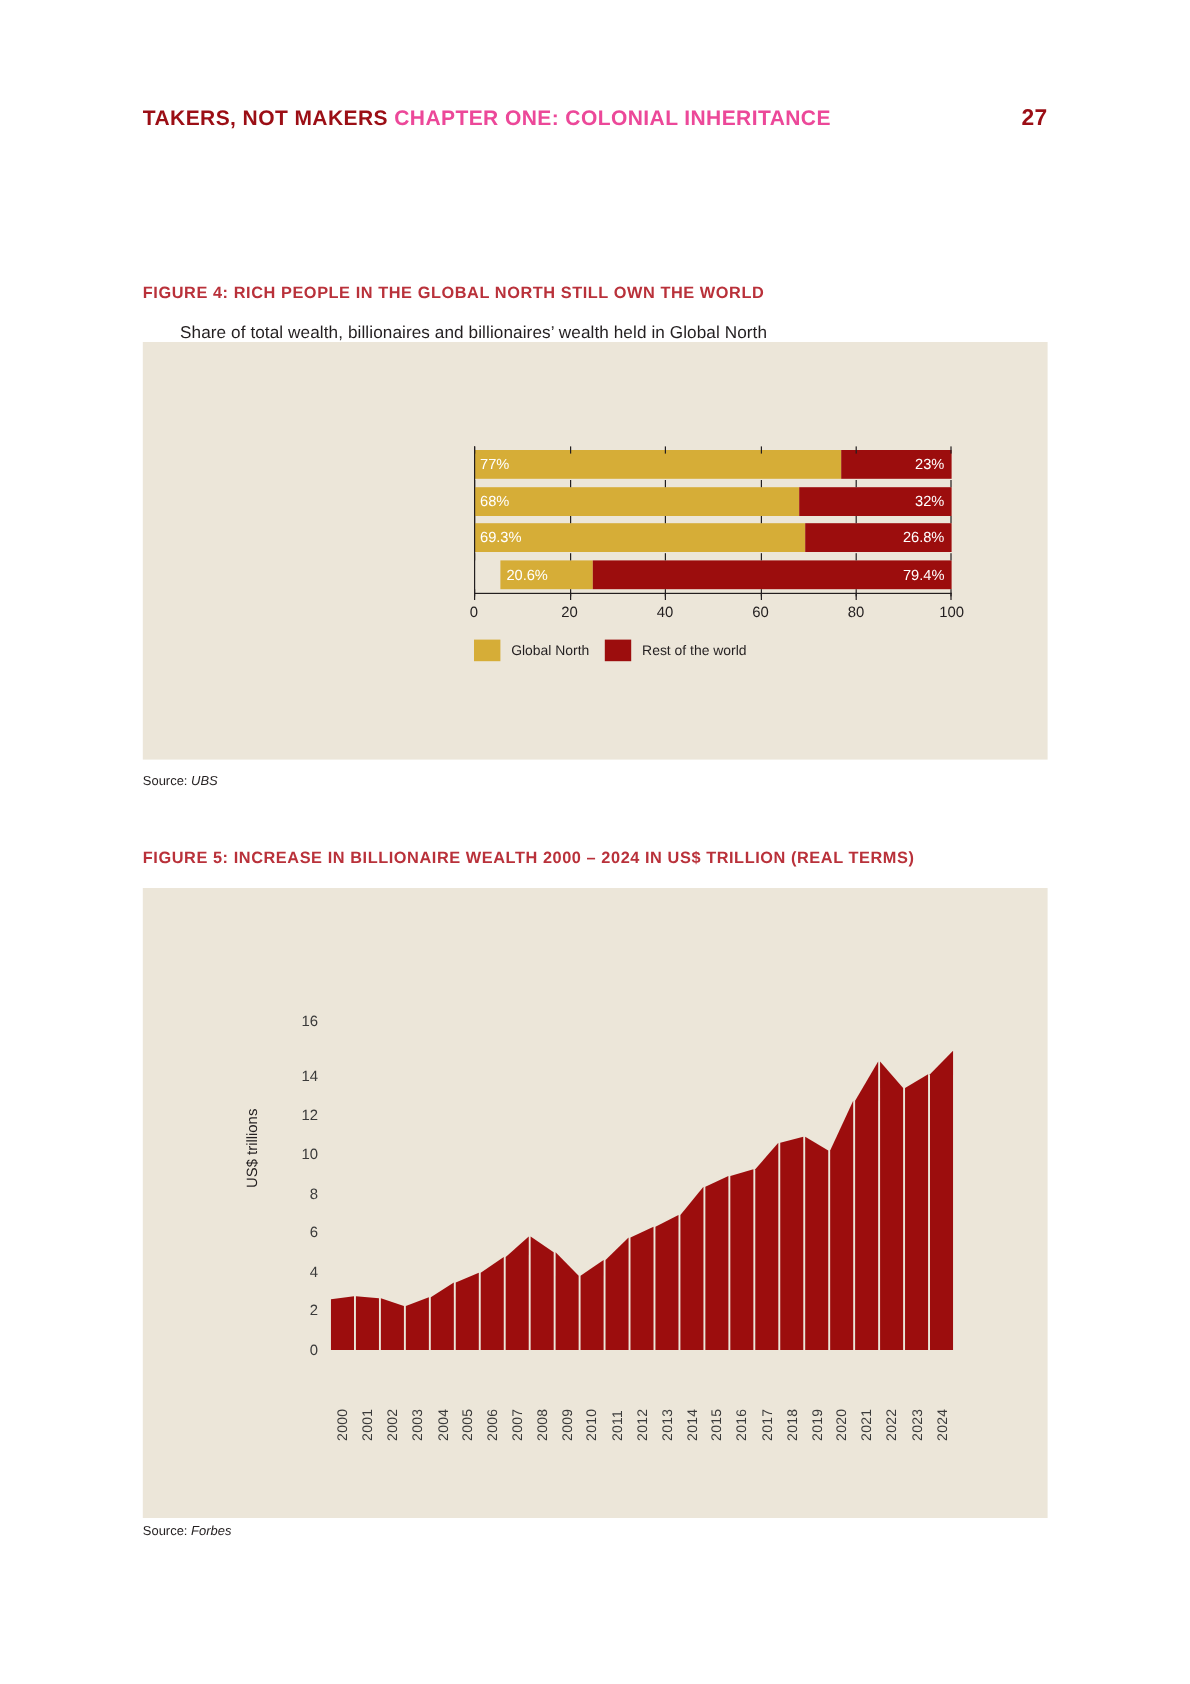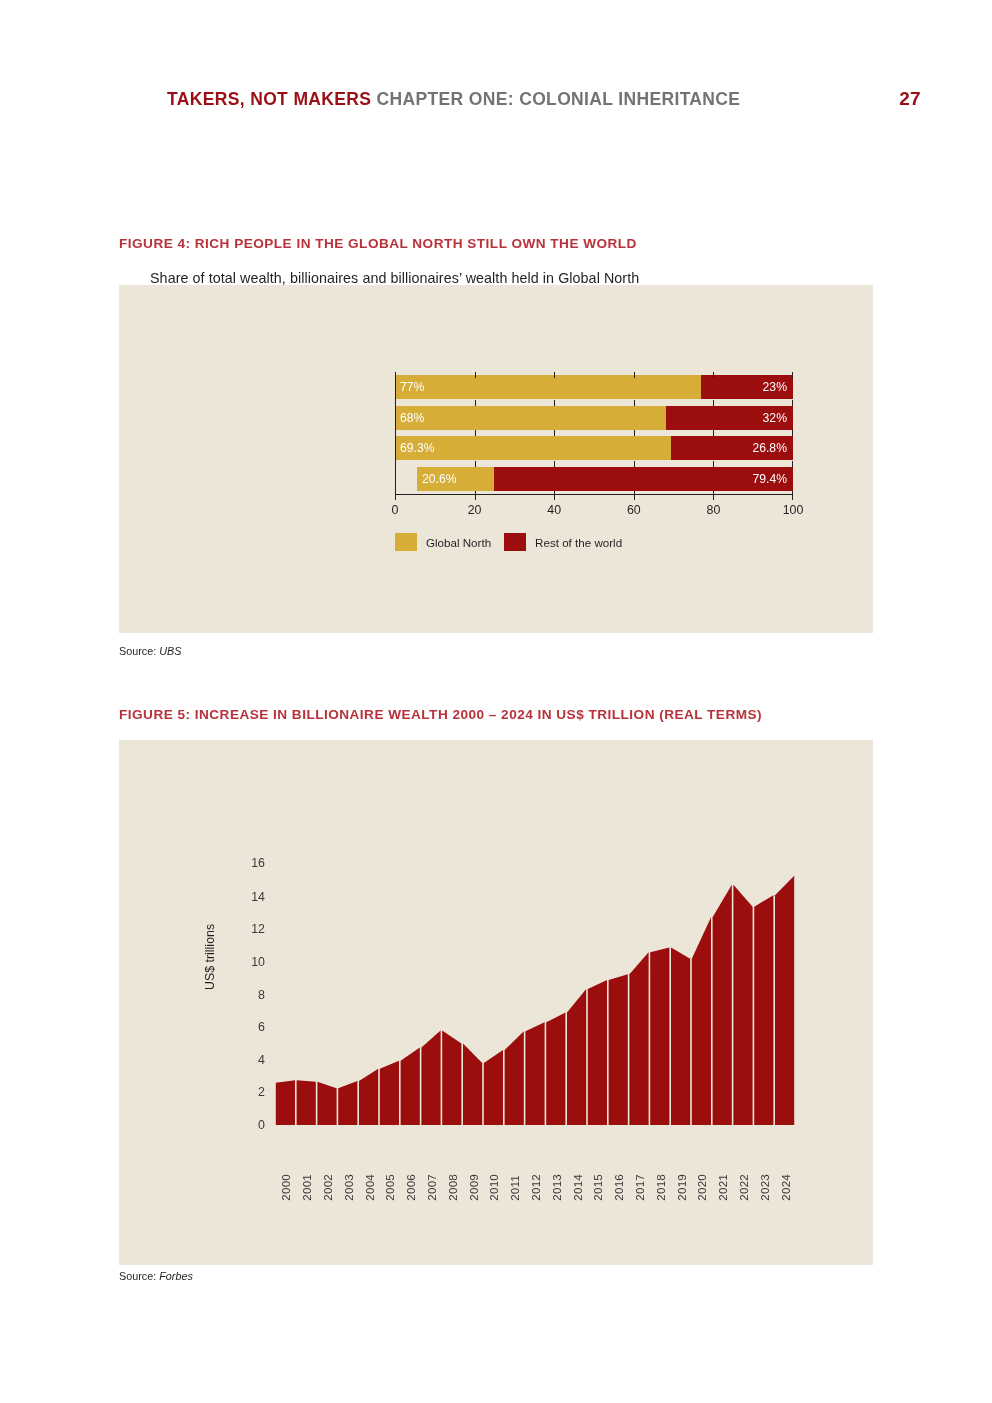--- a/index.html
+++ b/index.html
@@ -20,29 +20,28 @@
   .running-head {
     position: absolute;
     left: 119px;
     top: 88px;
     width: 754px;
     display: flex;
     align-items: baseline;
     font-weight: bold;
     font-size: 17.5px;
     letter-spacing: 0.02em;
-    margin-left: 48px;
   }
   .rh-title {
     color: #9b0e15;
     text-transform: uppercase;
     white-space: pre;
   }
   .rh-chapter {
-    color: #737373;
+    color: #ec4899;
     text-transform: uppercase;
     white-space: pre;
   }
   .rh-page {
     margin-left: auto;
     color: #9b0e15;
     font-size: 19px;
   }
 
   
@@ -321,21 +320,21 @@
   <div class="f5-ylabel">US$ trillions</div>
   <div class="f5-yticks" id="f5-yticks">
       <div class="f5-ytick" style="top: 277px;">0</div>
       <div class="f5-ytick" style="top: 244.412px;">2</div>
       <div class="f5-ytick" style="top: 211.824px;">4</div>
       <div class="f5-ytick" style="top: 179.235px;">6</div>
       <div class="f5-ytick" style="top: 146.647px;">8</div>
       <div class="f5-ytick" style="top: 114.059px;">10</div>
       <div class="f5-ytick" style="top: 81.4706px;">12</div>
       <div class="f5-ytick" style="top: 48.8824px;">14</div>
-      <div class="f5-ytick" style="top: 15px;">16</div>
+      <div class="f5-ytick" style="top: 3px;">16</div>
     </div>
   <div class="f5-plot">
     <svg id="f5-svg" viewBox="0 0 520 277" preserveAspectRatio="none">
         <polygon points="0.8,277 0.8,234.63529411764705 20,232.19117647058823 20,277" fill="#9c0d0d"></polygon>
         <polygon points="21.6,277 21.6,232.19117647058823 40.800000000000004,233.8205882352941 40.800000000000004,277" fill="#9c0d0d"></polygon>
         <polygon points="42.4,277 42.4,233.8205882352941 61.60000000000001,240.33823529411765 61.60000000000001,277" fill="#9c0d0d"></polygon>
         <polygon points="63.2,277 63.2,240.33823529411765 82.4,233.00588235294117 82.4,277" fill="#9c0d0d"></polygon>
         <polygon points="84,277 84,233.00588235294117 103.2,220.78529411764706 103.2,277" fill="#9c0d0d"></polygon>
         <polygon points="104.8,277 104.8,220.78529411764706 124.00000000000001,212.63823529411764 124.00000000000001,277" fill="#9c0d0d"></polygon>
         <polygon points="125.60000000000001,277 125.60000000000001,212.63823529411764 144.79999999999998,199.60294117647058 144.79999999999998,277" fill="#9c0d0d"></polygon>

